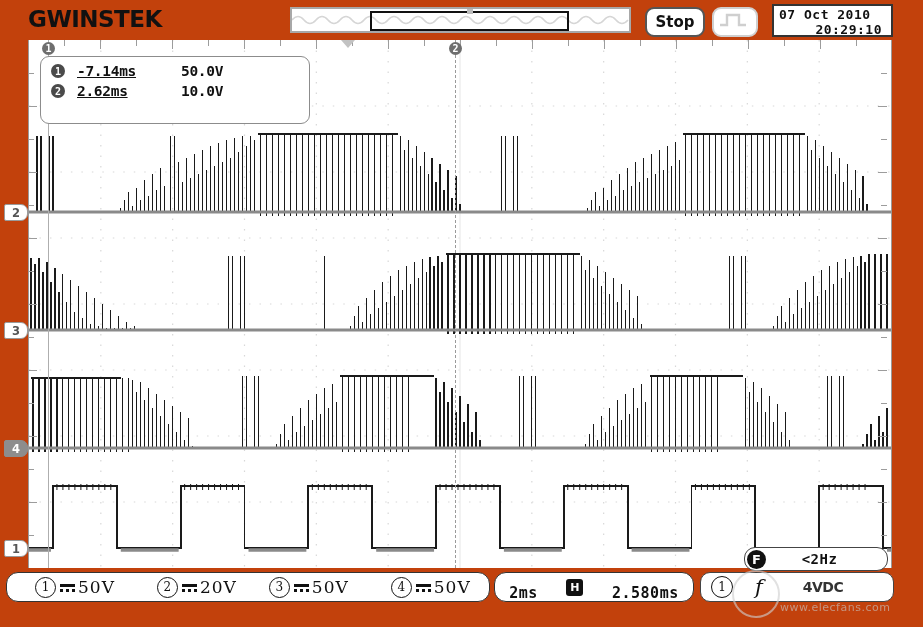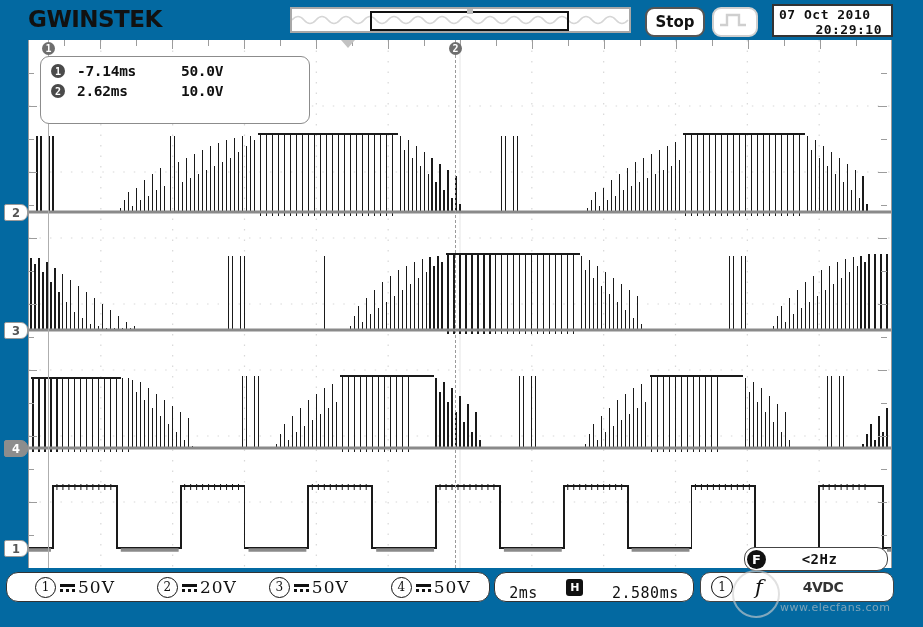--- a/index.html
+++ b/index.html
@@ -1,18 +1,18 @@
 <!DOCTYPE html>
 <html><head>
 <meta charset="utf-8">
 <style>
   html,body{margin:0;padding:0;background:#fff;}
   body{width:923px;height:627px;overflow:hidden;
        font-family:"DejaVu Sans Mono",monospace;color:#111;}
-  .scope{position:relative;width:923px;height:627px;background:#0369a1;}
+  .scope{position:relative;width:923px;height:627px;background:#c2410c;}
 
   
   .topbar{position:absolute;left:0;top:0;width:923px;height:40px;}
   .brand{position:absolute;left:28px;top:6px;font-family:"DejaVu Sans",sans-serif;
          font-weight:bold;font-size:23px;letter-spacing:-0.5px;color:#111;}
 
   .membar{position:absolute;left:290px;top:7px;width:341px;height:26px;
           border:2px solid #a8a8a8;background:#fff;box-sizing:border-box;}
   .memwave{position:absolute;left:0;top:0;width:100%;height:100%;}
   .memsel{position:absolute;left:78px;top:2px;width:199px;height:20px;
@@ -71,21 +71,21 @@
 
   
   .measbox{position:absolute;left:40px;top:56px;width:270px;height:68px;
            border:1.5px solid #8c8c8c;border-radius:9px;background:#fff;
            padding:4px 0 0 0;box-sizing:border-box;}
   .measrow{display:flex;align-items:center;height:20px;padding-left:10px;}
   .mbadge{width:14px;height:14px;border-radius:50%;background:#4a4a4a;color:#fff;
           font-size:10px;font-weight:bold;display:flex;align-items:center;
           justify-content:center;margin-right:12px;flex:0 0 auto;}
   .mt{font-size:14.5px;font-weight:bold;letter-spacing:-0.3px;}
-  .mt.col1{width:104px;}
+  .mt.col1{width:104px;text-decoration:underline;}
   .mt.col2{width:90px;}
   .measrow.delta{padding-left:16px;}
 
   
   .freqbox{position:absolute;left:744px;top:547px;width:142px;height:22px;
            border:1.5px solid #444;border-radius:11px;background:#fff;
            display:flex;align-items:center;}
   .fbadge{width:19px;height:19px;border-radius:50%;background:#111;color:#fff;
           font-family:"DejaVu Sans",sans-serif;font-weight:bold;font-size:13px;
           display:flex;align-items:center;justify-content:center;margin-left:2px;}
@@ -101,21 +101,21 @@
          font-size:12px;display:flex;align-items:center;justify-content:center;}
   .dcsym{display:inline-block;width:15px;margin:0 3px 0 4px;position:relative;height:10px;}
   .dcsym::before{content:"";position:absolute;left:0;top:2px;width:15px;height:2.5px;background:#111;}
   .dcsym::after{content:"";position:absolute;left:0;top:7px;width:15px;height:2.5px;
        background:repeating-linear-gradient(to right,#111 0 3px,transparent 3px 6px);}
   .chv{font-size:17px;letter-spacing:1px;}
 
   .tbbar{position:absolute;left:494px;top:572px;width:198px;height:28px;
          border:1.5px solid #333;border-radius:12px;background:#fff;
          display:flex;align-items:center;justify-content:space-around;}
-  .tbtext{font-size:15px;font-weight:normal;letter-spacing:0.5px;margin-top:12px;}
+  .tbtext{font-size:15px;font-weight:bold;letter-spacing:0.5px;margin-top:12px;}
   .hbadge{width:17px;height:17px;background:#111;color:#fff;border-radius:3px;
           font-family:"DejaVu Sans",sans-serif;font-weight:bold;font-size:11px;
           display:flex;align-items:center;justify-content:center;}
 
   .trigbar{position:absolute;left:700px;top:572px;width:192px;height:28px;
            border:1.5px solid #444;border-radius:10px;background:#fff;
            display:flex;align-items:center;}
   .trigbar .tnum{width:20px;height:20px;border-radius:50%;border:1.5px solid #111;
          font-family:"DejaVu Serif",serif;font-size:12px;display:flex;
          align-items:center;justify-content:center;margin-left:10px;}

